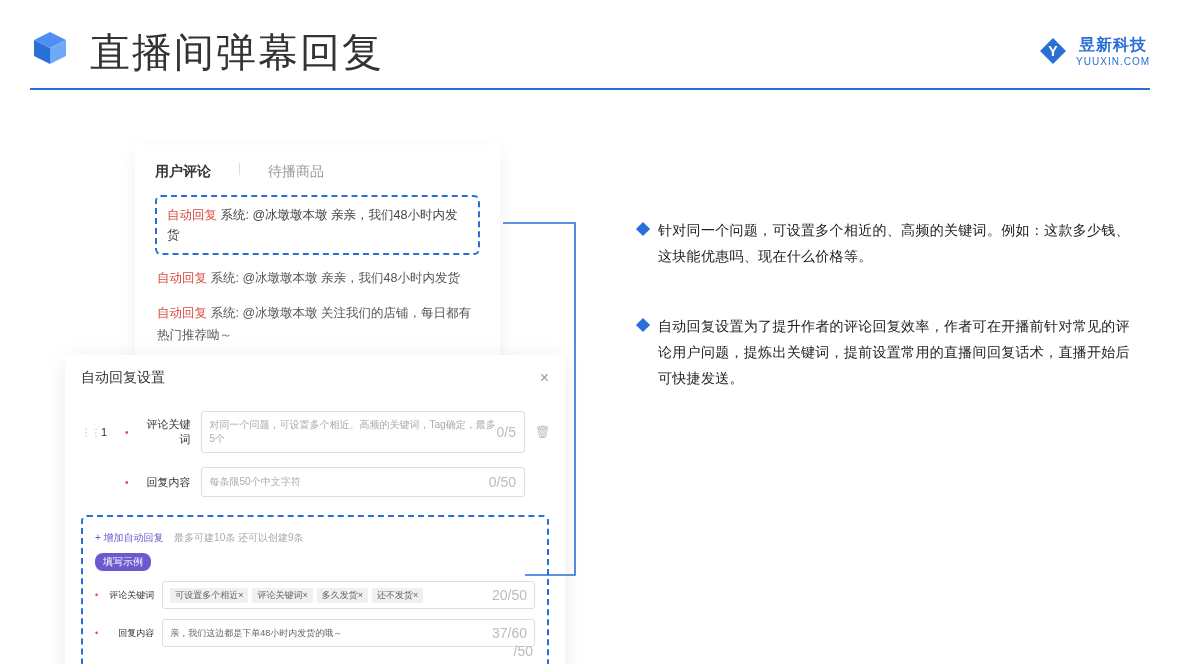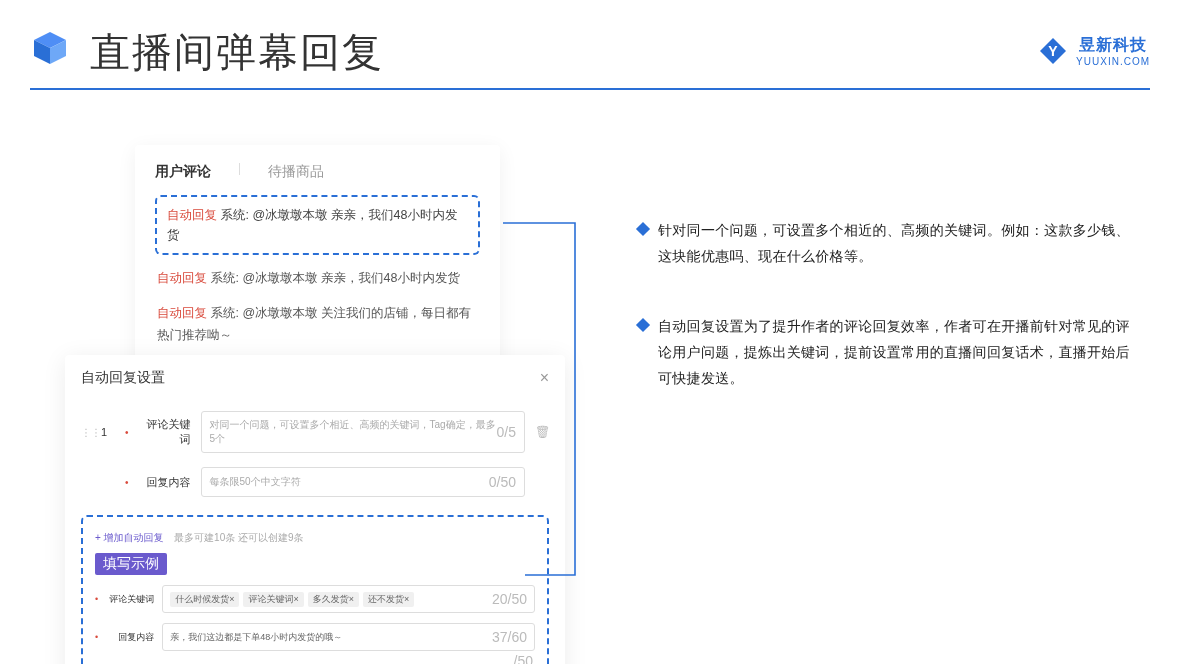--- a/index.html
+++ b/index.html
@@ -143,23 +143,23 @@
   border-radius: 6px;
   padding: 10px 12px 14px 12px;
   position: relative;
 }
 .add-link { color: #6a5acd; font-size: 10px; }
 .add-hint { color: #aaa; font-size: 10px; margin-left: 6px; }
 .pill-badge {
   display: inline-block;
   background: #6a5acd;
   color: #fff;
-  font-size: 14px;
+  font-size: 10px;
   padding: 2px 8px;
-  border-radius: 2px;
+  border-radius: 8px;
   margin-top: 8px;
 }
 .ex-row {
   display: flex;
   align-items: center;
   gap: 8px;
   margin-top: 10px;
 }
 .ex-label { font-size: 9px; color: #333; width: 48px; text-align: right; }
 .ex-req { color: #d94b3d; font-size: 9px; }
@@ -178,21 +178,21 @@
 }
 .chip {
   background: #f0f0f0;
   color: #666;
   font-size: 9px;
   padding: 1px 5px;
   border-radius: 2px;
   white-space: nowrap;
 }
 .chips { display: flex; gap: 4px; flex-wrap: nowrap; }
-.counter.outside { position: absolute; right: 14px; bottom: 6px; }
+.counter.outside { position: absolute; right: 14px; bottom: 12px; }
 
 
 .connector {
   position: absolute;
   pointer-events: none;
 }
 
 
 .right-col {
   position: absolute;
@@ -303,21 +303,21 @@
     <div class="example-box" style="padding-bottom:24px;">
       <span class="add-link">+ 增加自动回复</span>
       <span class="add-hint">最多可建10条 还可以创建9条</span>
       <div><span class="pill-badge">填写示例</span></div>
 
       <div class="ex-row">
         <span class="ex-req">•</span>
         <span class="ex-label">评论关键词</span>
         <div class="ex-input">
           <span class="chips">
-            <span class="chip">什么时候发货×</span>
+            <span class="chip">可设置多个相近×</span>
             <span class="chip">评论关键词×</span>
             <span class="chip">多久发货×</span>
             <span class="chip">还不发货×</span>
           </span>
           <span class="counter">20/50</span>
         </div>
       </div>
 
       <div class="ex-row">
         <span class="ex-req">•</span>

